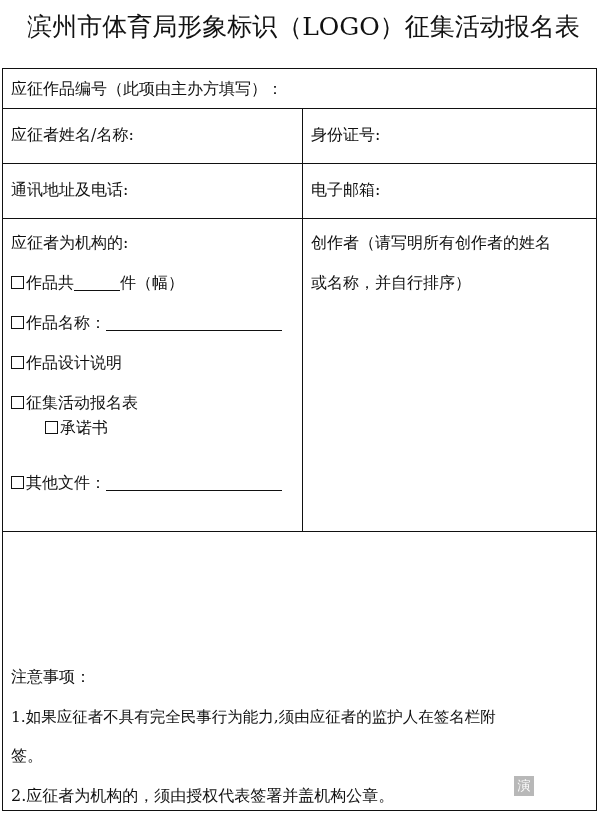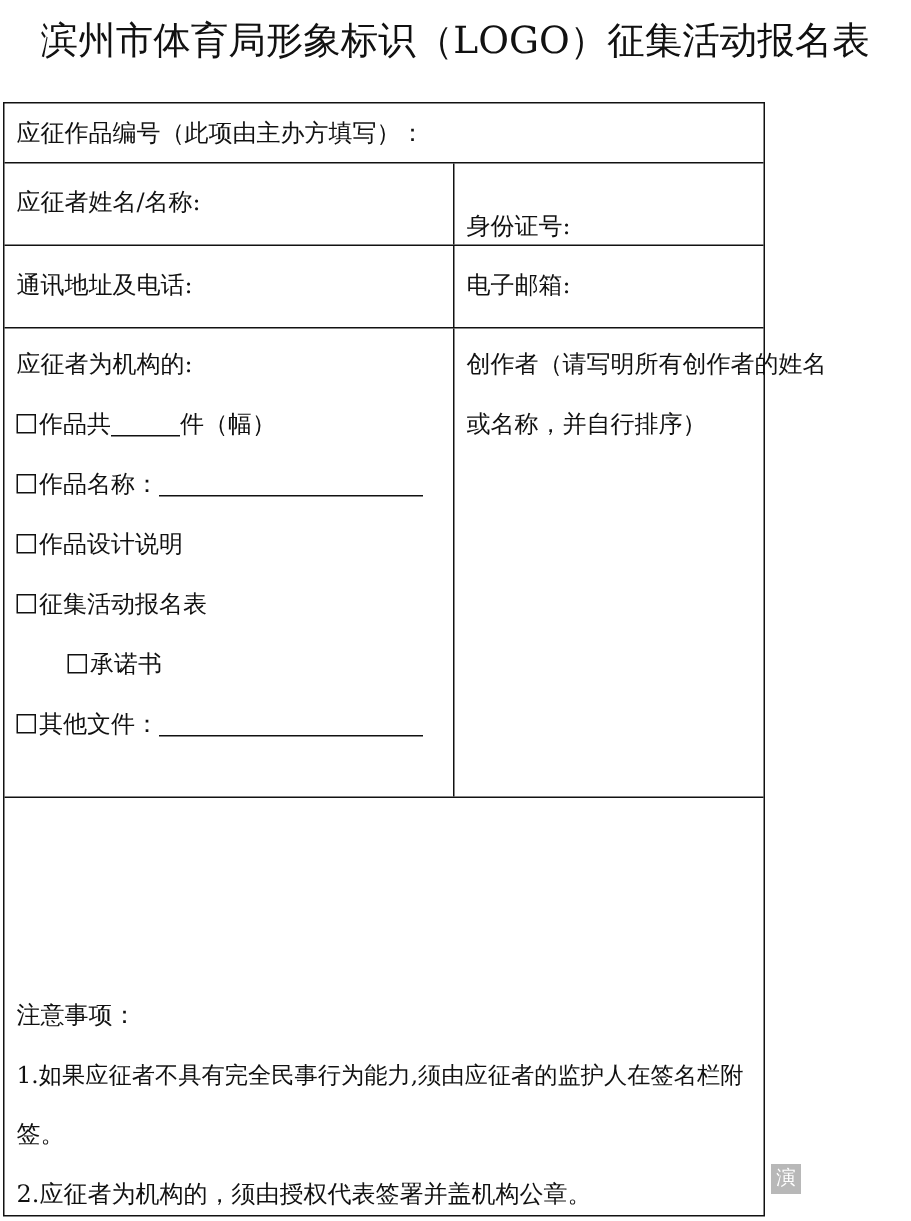--- a/index.html
+++ b/index.html
@@ -6,21 +6,21 @@
   body {
     width: 607px; height: 814px; position: relative; overflow: hidden;
     font-family: "DejaVu Serif", serif; color: #111;
   }
   .title {
     position: absolute; left: 0; top: 10px; width: 607px; text-align: center;
     font-family: "DejaVu Serif", serif; font-weight: normal; font-size: 25px;
     letter-spacing: 0px; color: #111;
   }
   .sheet {
-    position: absolute; left: 2px; top: 68px; width: 508px; height: 743px;
+    position: absolute; left: 2px; top: 68px; width: 595px; height: 743px;
     border: 1.5px solid #111; box-sizing: border-box;
   }
   .row { position: absolute; left: 0; width: 100%; border-bottom: 1.3px solid #111; box-sizing: border-box; }
   .cell { position: absolute; top: 0; bottom: 0; box-sizing: border-box; padding-left: 8px; font-size: 16px; }
   .cell.left { left: 0; width: 300px; border-right: 1.3px solid #111; }
   .cell.right { left: 300px; right: 0; }
   .cell.full { left: 0; right: 0; padding-right: 6px; }
   .line { position: absolute; left: 8px; white-space: nowrap; font-size: 16px; }
   .chk {
     display: inline-block; width: 13px; height: 13px; border: 1.2px solid #111;
@@ -44,21 +44,21 @@
     <div class="cell full">
       <span class="line" style="top:10px;">应征作品编号（此项由主办方填写）：</span>
     </div>
   </div>
 
   <div class="row" style="top:40px; height:55px;">
     <div class="cell left">
       <span class="line" style="top:16px;">应征者姓名/名称:</span>
     </div>
     <div class="cell right">
-      <span class="line" style="top:16px;margin-top:16px;">身份证号:</span>
+      <span class="line" style="top:16px;">身份证号:</span>
     </div>
   </div>
 
   <div class="row" style="top:95px; height:55px;">
     <div class="cell left">
       <span class="line" style="top:16px;">通讯地址及电话:</span>
     </div>
     <div class="cell right">
       <span class="line" style="top:16px;">电子邮箱:</span>
     </div>
@@ -77,21 +77,21 @@
       </span>
 
       <span class="line" style="top:134px;">
         <span class="chk"></span><span>作品设计说明</span>
       </span>
 
       <span class="line" style="top:174px;">
         <span class="chk"></span><span>征集活动报名表</span>
       </span>
 
-      <span class="line" style="top:214px;padding-left:34px;">
+      <span class="line" style="top:199px;padding-left:34px;">
         <span class="chk"></span><span>承诺书</span>
       </span>
 
       <span class="line" style="top:254px;">
         <span class="chk"></span><span>其他文件：</span><span class="blank" style="width:176px;"></span>
       </span>
     </div>
     <div class="cell right">
       <span class="line" style="top:14px;">创作者（请写明所有创作者的姓名</span>
       <span class="line" style="top:54px;">或名称，并自行排序）</span>

